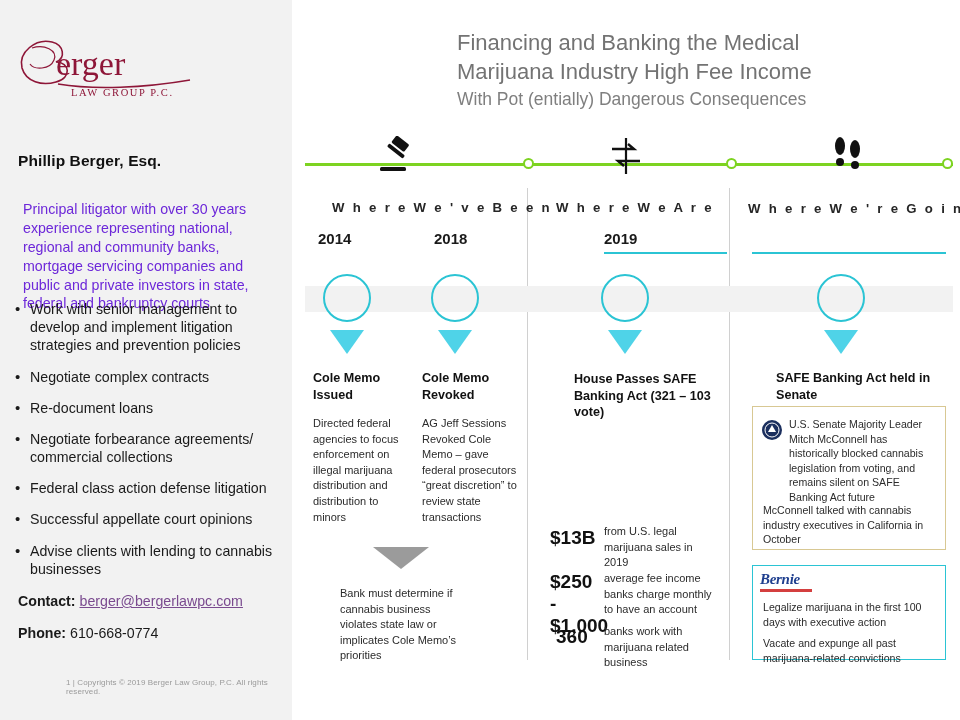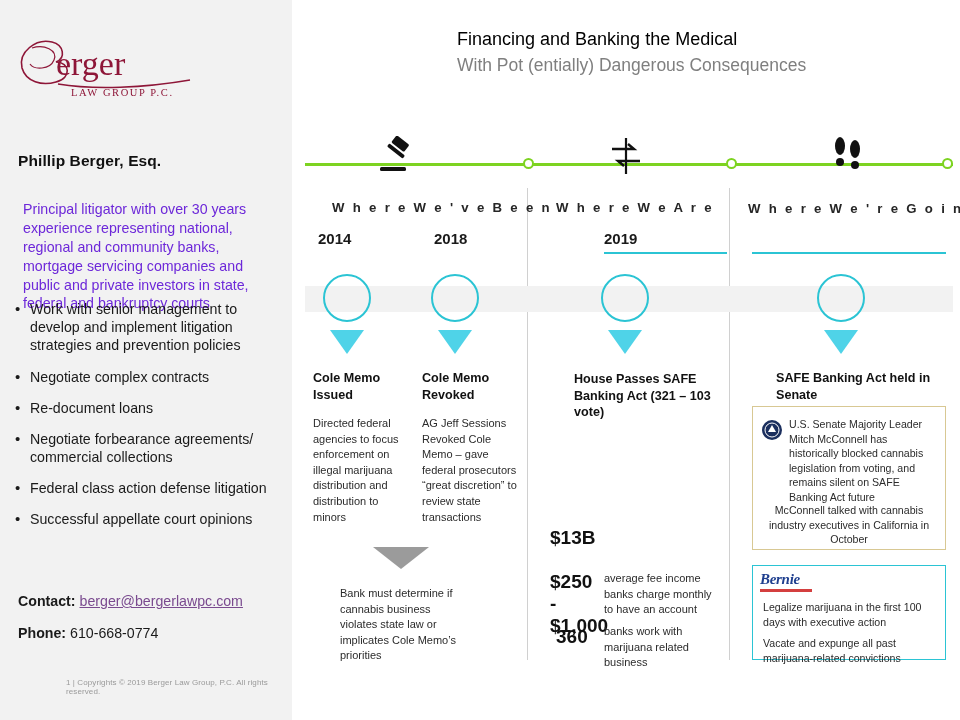--- a/index.html
+++ b/index.html
@@ -118,23 +118,23 @@
   }
 
   
   .title-block {
     position: absolute;
     left: 457px;
     top: 28px;
     width: 480px;
   }
   .title-main {
-    font-size: 18px;
+    font-size: 22px;
     line-height: 1.32;
-    color: #000000;
+    color: #737373;
   }
   .title-sub {
     font-size: 17.5px;
     line-height: 1.3;
     color: #7f7f7f;
     margin-top: 2px;
   }
 
   
   .timeline-line {
@@ -335,36 +335,38 @@
 
     <div class="bio">Principal litigator with over 30 years experience representing national, regional and community banks, mortgage servicing companies and public and private investors in state, federal and bankruptcy courts</div>
 
     <ul class="bullets">
       <li>Work with senior management to develop and implement litigation strategies and prevention policies</li>
       <li>Negotiate complex contracts</li>
       <li>Re-document loans</li>
       <li>Negotiate forbearance agreements/ commercial collections</li>
       <li>Federal class action defense litigation</li>
       <li>Successful appellate court opinions</li>
+      <li>Advise clients with lending to cannabis businesses</li>
     </ul>
 
     <div class="contact-line">
       <span class="lbl">Contact:</span>
       <span class="email">berger@bergerlawpc.com</span>
     </div>
     <div class="phone-line">
       <span class="lbl">Phone:</span>
       <span>610-668-0774</span>
     </div>
 
     <div class="footer">1  |  Copyrights © 2019 Berger Law Group, P.C. All rights reserved.</div>
   </div>
 
   <div class="title-block">
     <div class="title-main">Financing and Banking the Medical</div>
+    <div class="title-main">Marijuana Industry High Fee Income</div>
     <div class="title-sub">With Pot (entially) Dangerous Consequences</div>
   </div>
 
   <div class="timeline-line"></div>
   <div class="tl-dot" style="left:523px;"></div>
   <div class="tl-dot" style="left:726px;"></div>
   <div class="tl-dot" style="left:942px;"></div>
 
   <div class="tl-icon" style="left:372px;">
     <svg width="52" height="40" viewBox="0 0 52 40">
@@ -427,37 +429,38 @@
   <div class="grey-arrow">
     <svg width="56" height="22" viewBox="0 0 56 22">
       <polygon points="0,0 56,0 28,22" fill="#9b9b9b"></polygon>
     </svg>
   </div>
   <div class="evt-body" style="left:340px; top:586px; width:120px;">Bank must determine if cannabis business violates state law or implicates Cole Memo’s priorities</div>
 
   <div class="evt-title" style="left:574px; top:371px; width:150px;">House Passes SAFE Banking Act (321 – 103 vote)</div>
 
   <div class="stat-num" style="left:550px; top:527px;">$13B</div>
+  <div class="stat-txt" style="left:604px; top:524px; width:112px;">from U.S. legal marijuana sales in 2019</div>
 
   <div class="stat-num" style="left:550px; top:571px; width:48px;">$250 - $1,000</div>
   <div class="stat-txt" style="left:604px; top:571px; width:116px;">average fee income banks charge monthly to have an account</div>
 
   <div class="stat-num" style="left:556px; top:626px;">360</div>
   <div class="stat-txt" style="left:604px; top:624px; width:112px;">banks work with marijuana related business</div>
 
   <div class="evt-title" style="left:776px; top:370px; width:160px;">SAFE  Banking Act held in Senate</div>
 
   <div class="card card-senate">
     <svg class="seal" viewBox="0 0 22 22" style="left:8px; top:12px; position:absolute;">
       <circle cx="11" cy="11" r="10" fill="#1b2f5e"></circle>
       <circle cx="11" cy="11" r="7" fill="none" stroke="#ffffff" stroke-width="1"></circle>
       <path d="M7 13 L11 6 L15 13 Z" fill="#ffffff"></path>
     </svg>
     <div class="card-text" style="left:36px; top:10px; width:148px;">U.S. Senate  Majority Leader Mitch  McConnell has historically blocked cannabis legislation from voting, and remains  silent  on SAFE Banking Act future</div>
-    <div class="card-text" style="left:10px; top:96px; width:172px;text-align:center;">McConnell talked with cannabis industry executives in California in October</div>
+    <div class="card-text" style="left:10px; top:96px; width:172px;">McConnell talked with cannabis industry executives in California in October</div>
   </div>
 
   <div class="card card-bernie">
     <div class="card-text" style="left:10px; top:34px; width:176px;">Legalize marijuana  in the first 100 days with executive action</div>
     <div class="card-text" style="left:10px; top:70px; width:176px;">Vacate and expunge all past marijuana-related  convictions</div>
   </div>
   <div class="bernie-logo">Bernie</div>
   <div class="bernie-underline"></div>
 
 </div>

